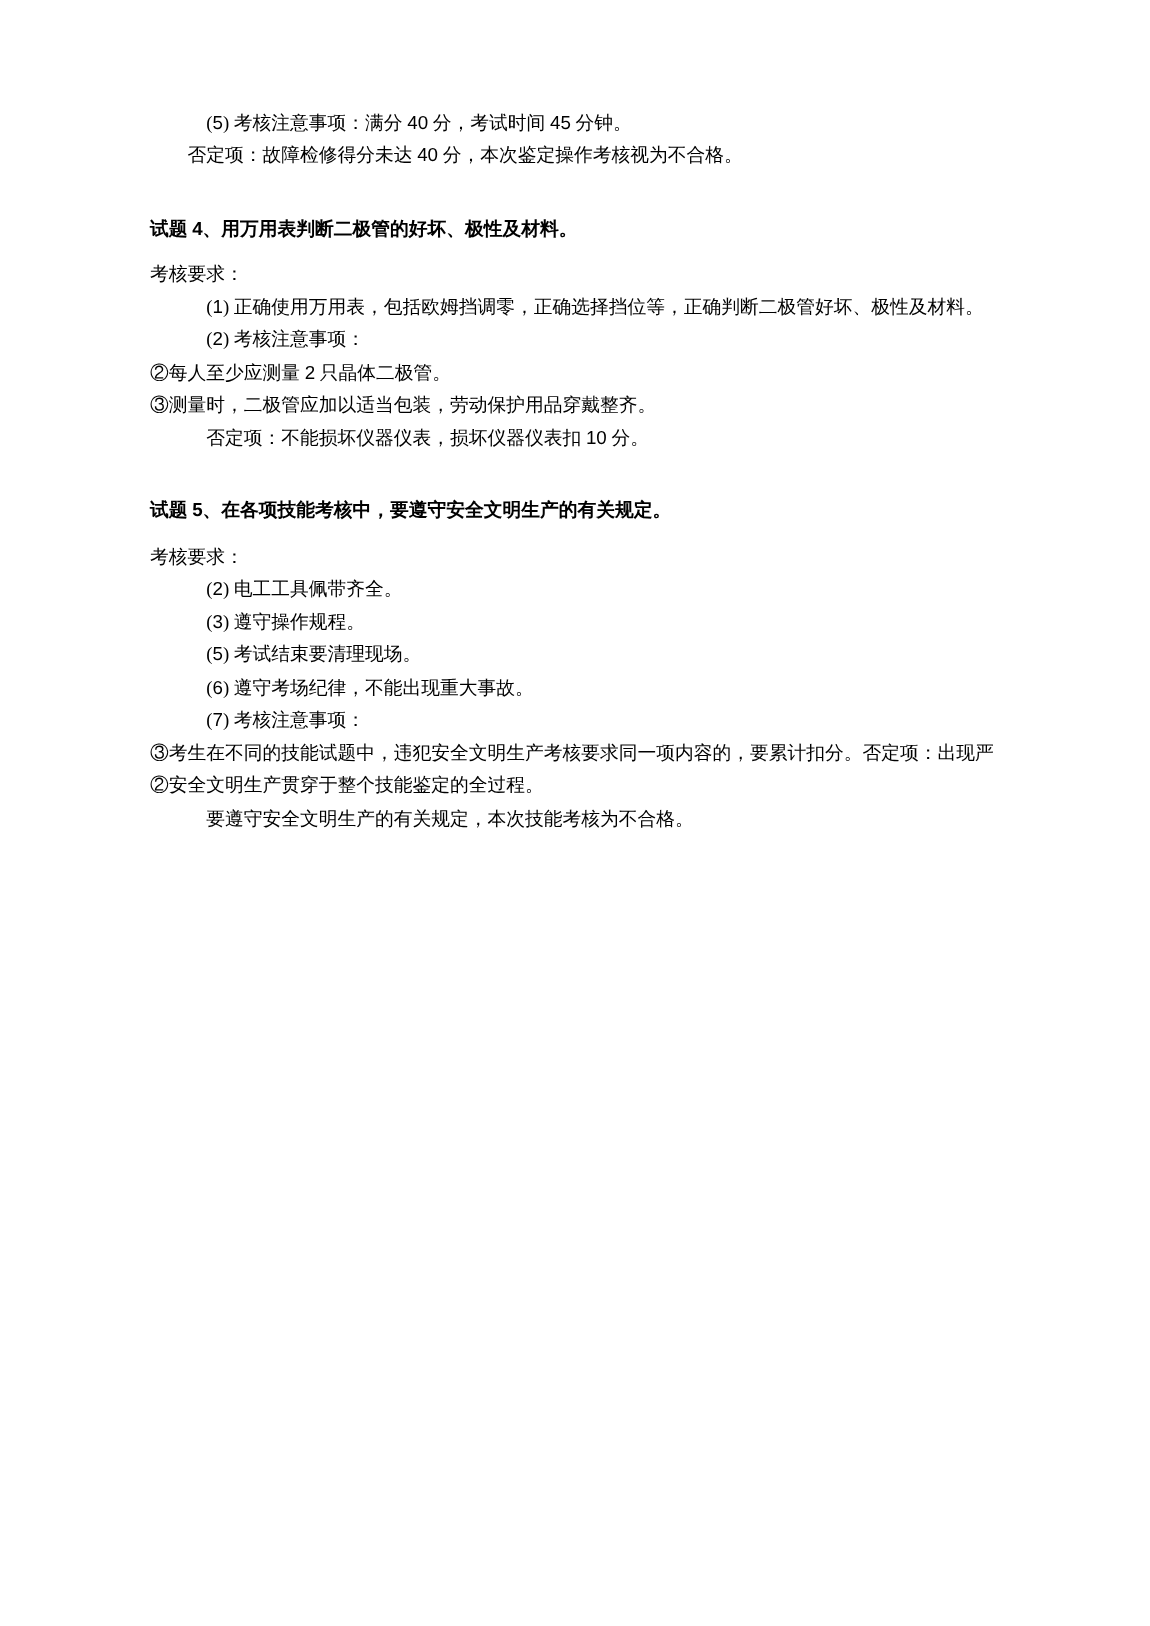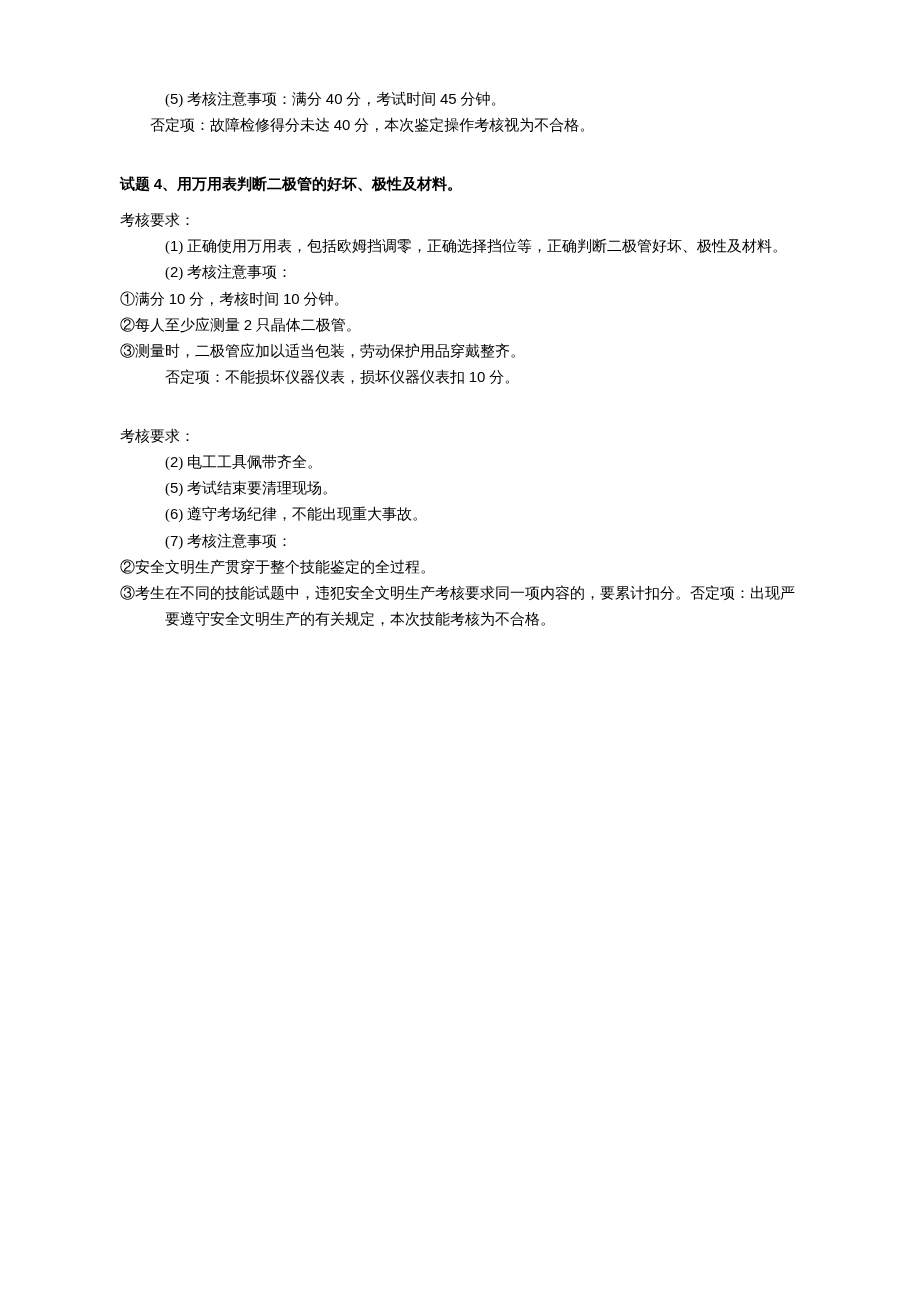--- a/index.html
+++ b/index.html
@@ -36,28 +36,29 @@
 <div class="section">
   <div class="row indent-2">(<span class="num-font">5</span>) 考核注意事项：满分 <span class="num-font">40</span> 分，考试时间 <span class="num-font">45</span> 分钟。</div>
   <div class="row indent-1">否定项：故障检修得分未达 <span class="num-font">40</span> 分，本次鉴定操作考核视为不合格。</div>
 </div>
 
 <div class="section">
   <div class="row heading">试题 <span class="num-font">4</span>、用万用表判断二极管的好坏、极性及材料。</div>
   <div class="row">考核要求：</div>
   <div class="row indent-2">(<span class="num-font">1</span>) 正确使用万用表，包括欧姆挡调零，正确选择挡位等，正确判断二极管好坏、极性及材料。</div>
   <div class="row indent-2">(<span class="num-font">2</span>) 考核注意事项：</div>
-  <div class="row">①满分 <span class="num-font">10</span> 分，考核时间 <span class="num-font">10</span> 分钟。</div>
   <div class="row">②每人至少应测量 <span class="num-font">2</span> 只晶体二极管。</div>
   <div class="row">③测量时，二极管应加以适当包装，劳动保护用品穿戴整齐。</div>
   <div class="row indent-2">否定项：不能损坏仪器仪表，损坏仪器仪表扣 <span class="num-font">10</span> 分。</div>
 </div>
 
 <div class="section">
+  <div class="row heading">试题 <span class="num-font">5</span>、在各项技能考核中，要遵守安全文明生产的有关规定。</div>
   <div class="row">考核要求：</div>
   <div class="row indent-2">(<span class="num-font">2</span>) 电工工具佩带齐全。</div>
+  <div class="row indent-2">(<span class="num-font">3</span>) 遵守操作规程。</div>
   <div class="row indent-2">(<span class="num-font">5</span>) 考试结束要清理现场。</div>
   <div class="row indent-2">(<span class="num-font">6</span>) 遵守考场纪律，不能出现重大事故。</div>
   <div class="row indent-2">(<span class="num-font">7</span>) 考核注意事项：</div>
+  <div class="row">③考生在不同的技能试题中，违犯安全文明生产考核要求同一项内容的，要累计扣分。否定项：出现严</div>
   <div class="row">②安全文明生产贯穿于整个技能鉴定的全过程。</div>
-  <div class="row">③考生在不同的技能试题中，违犯安全文明生产考核要求同一项内容的，要累计扣分。否定项：出现严</div>
   <div class="row indent-2">要遵守安全文明生产的有关规定，本次技能考核为不合格。</div>
 </div>
 
 </body></html>

